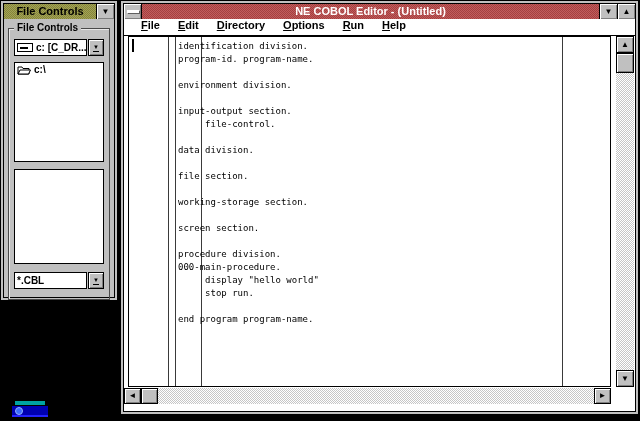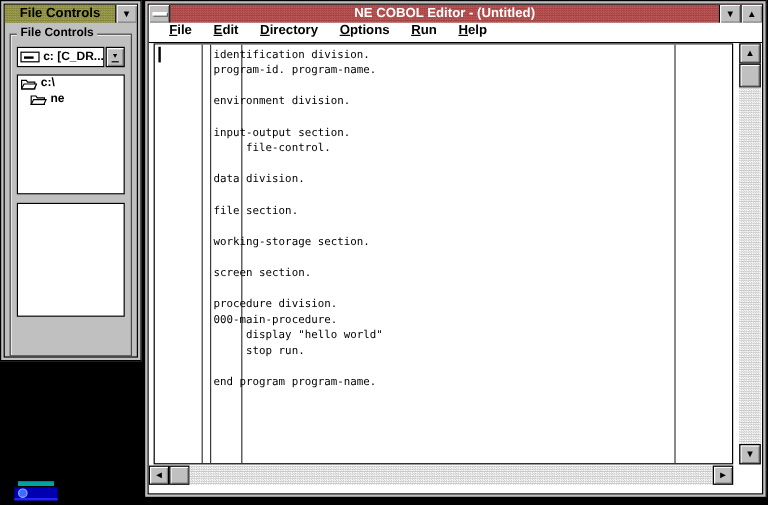--- a/index.html
+++ b/index.html
@@ -106,31 +106,30 @@
         <div class="listbox" id="dir-tree">
             <div class="tree-item" style="padding-left: 2px;">
               <span style="display: inline-flex;">
                 <svg width="14" height="10" viewBox="0 0 14 10">
                   <path d="M1 9 L1 2 L5 2 L6 3.5 L12 3.5 L12 9 Z" fill="none" stroke="#000000" stroke-width="1"></path>
                   <path d="M3 5 L13.5 5 L11.5 9 L1 9 Z" fill="#ffffff" stroke="#000000" stroke-width="1"></path>
                 </svg>
               </span>
               <span>c:\</span>
             </div>
-            <div class="tree-item" style="padding-left: 10px;">
-              <span style="display: inline-flex;">
-                <svg width="14" height="10" viewBox="0 0 14 10">
-                  <path d="M1 9 L1 2 L5 2 L6 3.5 L12 3.5 L12 9 Z" fill="none" stroke="#000000" stroke-width="1"></path>
-                  <path d="M3 5 L13.5 5 L11.5 9 L1 9 Z" fill="#ffffff" stroke="#000000" stroke-width="1"></path>
-                </svg>
-              </span>
-              <span>ne</span>
-            </div>
           </div>
         <div class="listbox" id="file-list"></div>
+        <div class="filter-row">
+          <div class="field">
+            <span>*.CBL</span>
+          </div>
+          <div class="combo-btn btn3d">
+            <span class="drop-glyph">▼</span>
+          </div>
+        </div>
       </div>
     </div>
   </div>
 </div>
 
 <div class="win" id="ed-win">
   <div class="win-inner">
     <div class="titlebar titlebar-red">
       <div class="tb-btn tb-btn-l">
         <span class="dash"></span>

